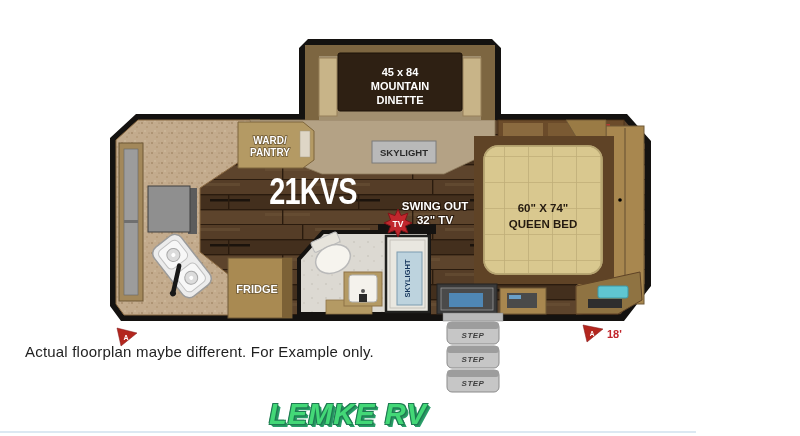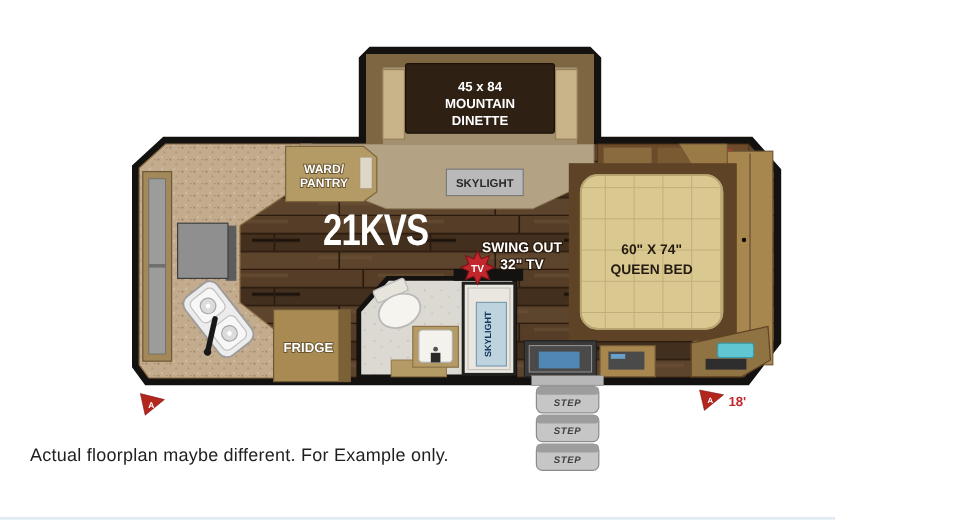--- a/index.html
+++ b/index.html
@@ -2,21 +2,21 @@
 <html><head>
 <meta charset="utf-8">
 <style>
   html,body{margin:0;padding:0;background:#fff;}
   .stage{
     position:relative;width:696px;height:436px;background:#ffffff;
     overflow:hidden;font-family:"Liberation Sans",sans-serif;
   }
   .floorplan-svg{position:absolute;left:0;top:0;}
   .disclaimer{
-    position:absolute;left:25px;top:371px;width:420px;
+    position:absolute;left:25px;top:343px;width:420px;
     font-size:15px;color:#1f1f1f;letter-spacing:0.2px;
   }
   .brand{
     position:absolute;left:50%;top:398px;transform:translateX(-50%);
     font-size:29px;font-weight:bold;font-style:italic;letter-spacing:1px;
     color:#43d877;
     text-shadow:-1px -1px 0 #1f7a52,1px -1px 0 #1f7a52,-1px 1px 0 #1f7a52,
                  1px 1px 0 #1f7a52,2px 2px 0 #27925f,3px 3px 0 #2aa06a;
     white-space:nowrap;
   }
@@ -218,15 +218,16 @@
     </g>
     <g>
       <polygon points="583,325 603,329 587,342" fill="#b3261e" stroke="#7e1417" stroke-width="0.5"></polygon>
       <text x="592" y="336" text-anchor="middle" font-size="6.5" font-weight="bold" fill="#ffffff">A</text>
       <text x="607" y="338" font-size="11" font-weight="bold" fill="#c1272d">18'</text>
     </g>
   </svg>
 
   <div class="disclaimer">Actual floorplan maybe different. For Example only.</div>
 
+  <div class="brand">LEMKE RV</div>
 
   <div class="bottom-line"></div>
 </div>
 
 </body></html>

